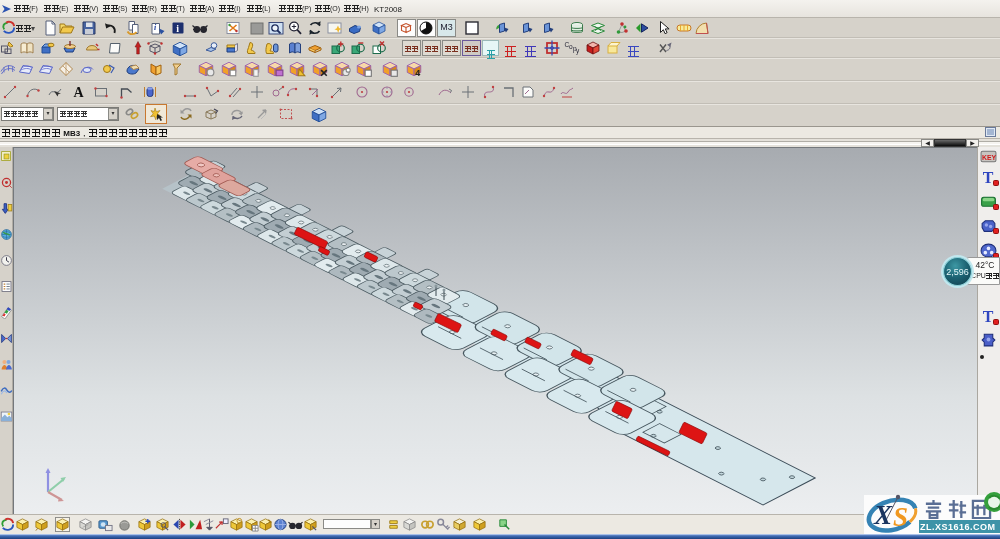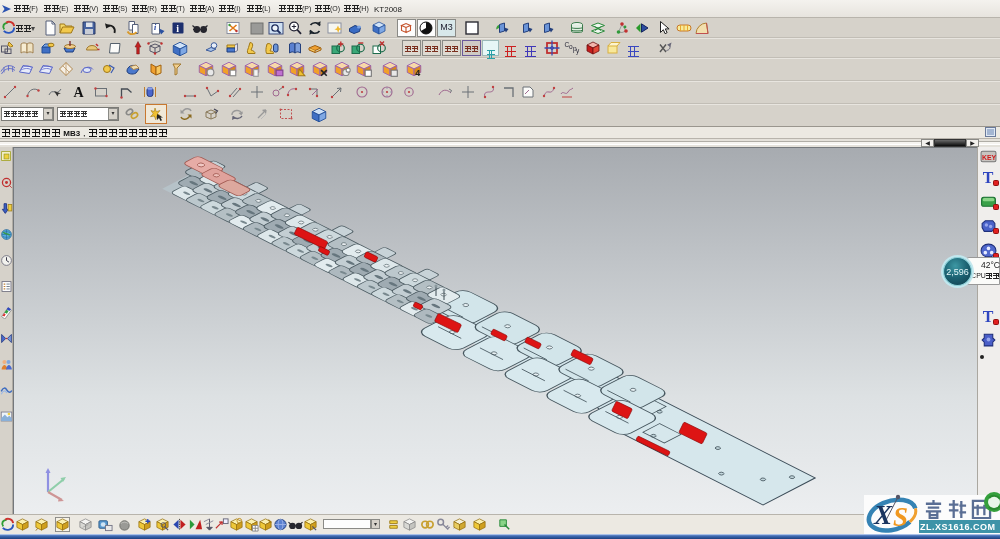--- a/index.html
+++ b/index.html
@@ -834,21 +834,21 @@
 <svg style="position:absolute;left:980px;top:308px" width="17" height="17" viewBox="0 0 16 16">
     <text x="2.5" y="13.5" font-size="15" font-weight="bold" fill="#2f46c0" font-family="Liberation Serif">T</text>
   </svg>
 <div style="position:absolute;left:993px;top:319px;width:6px;height:6px;background:#e02020;border-radius:1.5px;border:1px solid #901010"></div>
 <svg style="position:absolute;left:980px;top:331px" width="17" height="17" viewBox="0 0 16 16">
     <path d="M4 3h8v3.5l2 2-2 2V14H4v-3.5l-2-2 2-2Z" fill="#4a5ec8" stroke="#1f2f7a"></path>
     <circle cx="8" cy="8" r="1.8" fill="#96a6ec"></circle>
   </svg>
 <div style="position:absolute;left:980px;top:355px;width:4px;height:4px;background:#222;border-radius:50%"></div>
 <div style="position:absolute;left:966px;top:257px;width:34px;height:28px;background:#fbfbf9;border:1px solid #999;border-radius:3px 0 0 3px"></div>
-<div style="position:absolute;left:970px;top:260px;width:30px;height:10px;font-size:8.5px;color:#222;text-align:right">42°C</div>
+<div style="position:absolute;left:970px;top:260px;width:30px;height:10px;font-size:8.5px;color:#222;text-align:center">42°C</div>
 <div style="position:absolute;left:971px;top:272px;width:29px;height:10px;font-size:7px;color:#222;text-align:center;white-space:nowrap">CPU<i class="hz" style="width:6px;height:6px"></i><i class="hz" style="width:6px;height:6px"></i></div>
 <svg style="position:absolute;left:940px;top:254px" width="35" height="35" viewBox="0 0 35 35">
     <defs>
       <radialGradient id="bg1" cx="0.42" cy="0.3" r="0.85">
         <stop offset="0" stop-color="#3d98a4"></stop>
         <stop offset="0.5" stop-color="#1c6272"></stop>
         <stop offset="1" stop-color="#123f4e"></stop>
       </radialGradient>
     </defs>
     <circle cx="17.5" cy="17.5" r="16.5" fill="#c2e7ee"></circle>

